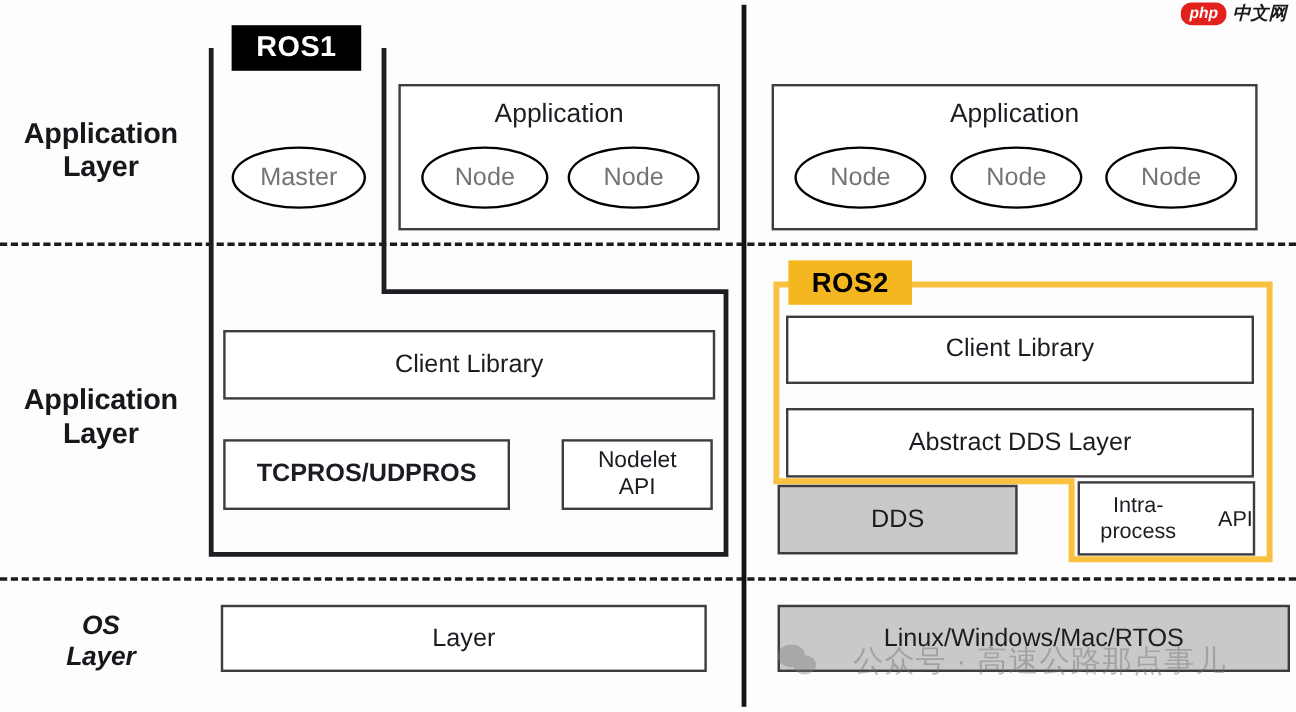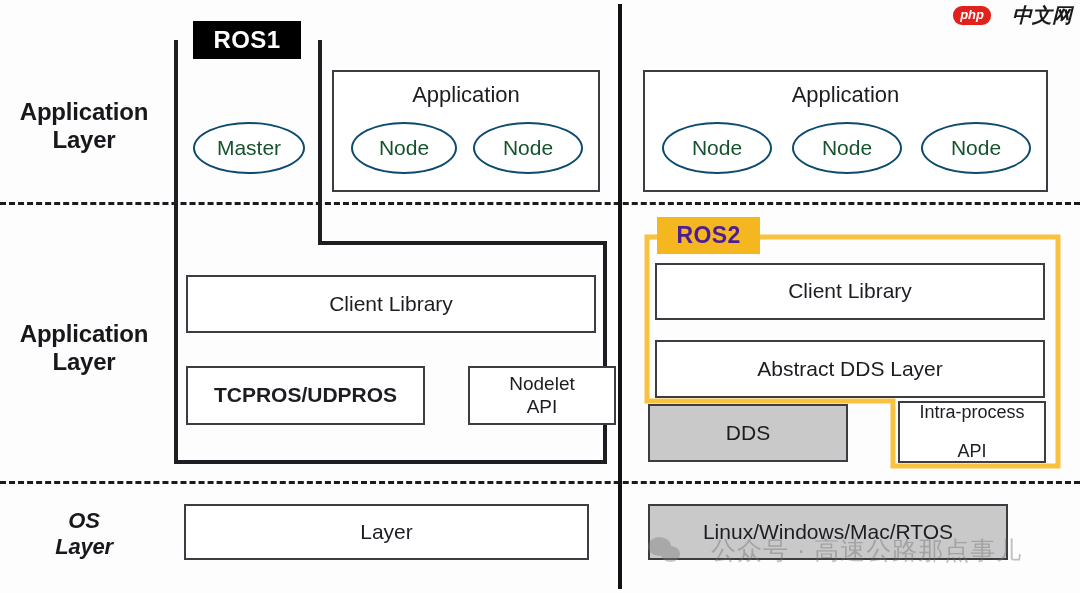--- a/index.html
+++ b/index.html
@@ -66,28 +66,28 @@
     font-size: 21px;
     line-height: 1.15;
   }
   .box.grey { background: #c9c9c9; }
   .box.thin { border-width: 2px; }
 
   
   .ellipse {
     position: absolute;
     box-sizing: border-box;
-    border: 2px solid #0c4a6e;
+    border: 2px solid #000000;
     border-radius: 50%;
     background: #ffffff;
     display: flex;
     align-items: center;
     justify-content: center;
     font-size: 21px;
-    color: #14532d;
+    color: #737373;
   }
 
   
   .box-caption {
     position: absolute;
     text-align: center;
     font-size: 22px;
     color: #1c1c22;
   }
 
@@ -107,45 +107,44 @@
     justify-content: center;
     font-weight: bold;
     letter-spacing: 0.4px;
   }
   #tag-ros1 {
     left: 193px; top: 21px; width: 108px; height: 38px;
     background: #000000; color: #ffffff; font-size: 24px;
   }
   #tag-ros2 {
     left: 657px; top: 217px; width: 103px; height: 37px;
-    background: #f5b720; color: #4c1d95; font-size: 23px;
+    background: #f5b720; color: #000000; font-size: 23px;
   }
 
   
   #wm-php {
     position: absolute;
     right: 8px; top: 2px;
     display: flex; align-items: center; gap: 5px;
   }
   #wm-php .php-badge {
     background: #e2211c;
     color: #ffffff;
     font-style: italic;
     font-weight: bold;
     font-size: 13px;
     padding: 1px 7px;
     border-radius: 9px;
     line-height: 1.25;
   }
   #wm-php .php-cn {
     color: #1a1a1a;
-    font-size: 20px;
+    font-size: 15px;
     font-weight: bold;
     font-style: italic;
-    margin-left: 16px;
   }
   #wm-wechat {
     position: absolute;
     left: 648px; top: 534px;
     display: flex; align-items: center; gap: 9px;
     opacity: 0.42;
   }
   #wm-wechat .bubble-icon { position: relative; width: 34px; height: 28px; }
   #wm-wechat .bubble-icon .b1,
   #wm-wechat .bubble-icon .b2 {
@@ -207,21 +206,21 @@
   <div class="tag" id="tag-ros1">
     <span>ROS1</span>
   </div>
 
   <div class="box" style="left:186px; top:275px; width:410px; height:58px;">
     <span>Client Library</span>
   </div>
   <div class="box" style="left:186px; top:366px; width:239px; height:59px;font-weight:bold;">
     <span>TCPROS/UDPROS</span>
   </div>
-  <div class="box" style="left:468px; top:366px; width:148px; height:59px; font-size:19px; flex-direction:column; gap:1px;">
+  <div class="box" style="left:468px; top:366px; width:126px; height:59px; font-size:19px; flex-direction:column; gap:1px;">
     <span>Nodelet</span>
     <span>API</span>
   </div>
 
   <div class="box" style="left:184px; top:504px; width:405px; height:56px;">
     <span>Layer</span>
   </div>
 
   <div class="box thin" style="left:643px; top:70px; width:405px; height:122px;"></div>
   <div class="box-caption" style="left:643px; top:82px; width:405px;">Application</div>
@@ -237,30 +236,30 @@
 
   <div class="box" style="left:655px; top:263px; width:390px; height:57px;">
     <span>Client Library</span>
   </div>
   <div class="box" style="left:655px; top:328px; width:390px; height:58px;margin-top:12px;">
     <span>Abstract DDS Layer</span>
   </div>
   <div class="box grey" style="left:648px; top:404px; width:200px; height:58px;">
     <span>DDS</span>
   </div>
-  <div class="box" style="left:898px; top:401px; width:148px; height:62px; font-size:18px; flex-direction:column; gap:18px;">
+  <div class="box" style="left:898px; top:401px; width:148px; height:62px; font-size:18px; flex-direction:row; gap:18px;">
     <span>Intra-process</span>
     <span>API</span>
   </div>
 
   <div class="tag" id="tag-ros2">
     <span>ROS2</span>
   </div>
 
-  <div class="box grey" style="left:648px; top:504px; width:360px; height:56px;">
+  <div class="box grey" style="left:648px; top:504px; width:427px; height:56px;">
     <span>Linux/Windows/Mac/RTOS</span>
   </div>
 
   <div id="wm-php">
     <span class="php-badge">php</span>
     <span class="php-cn">中文网</span>
   </div>
 
   <div id="wm-wechat">
     <span class="bubble-icon">

